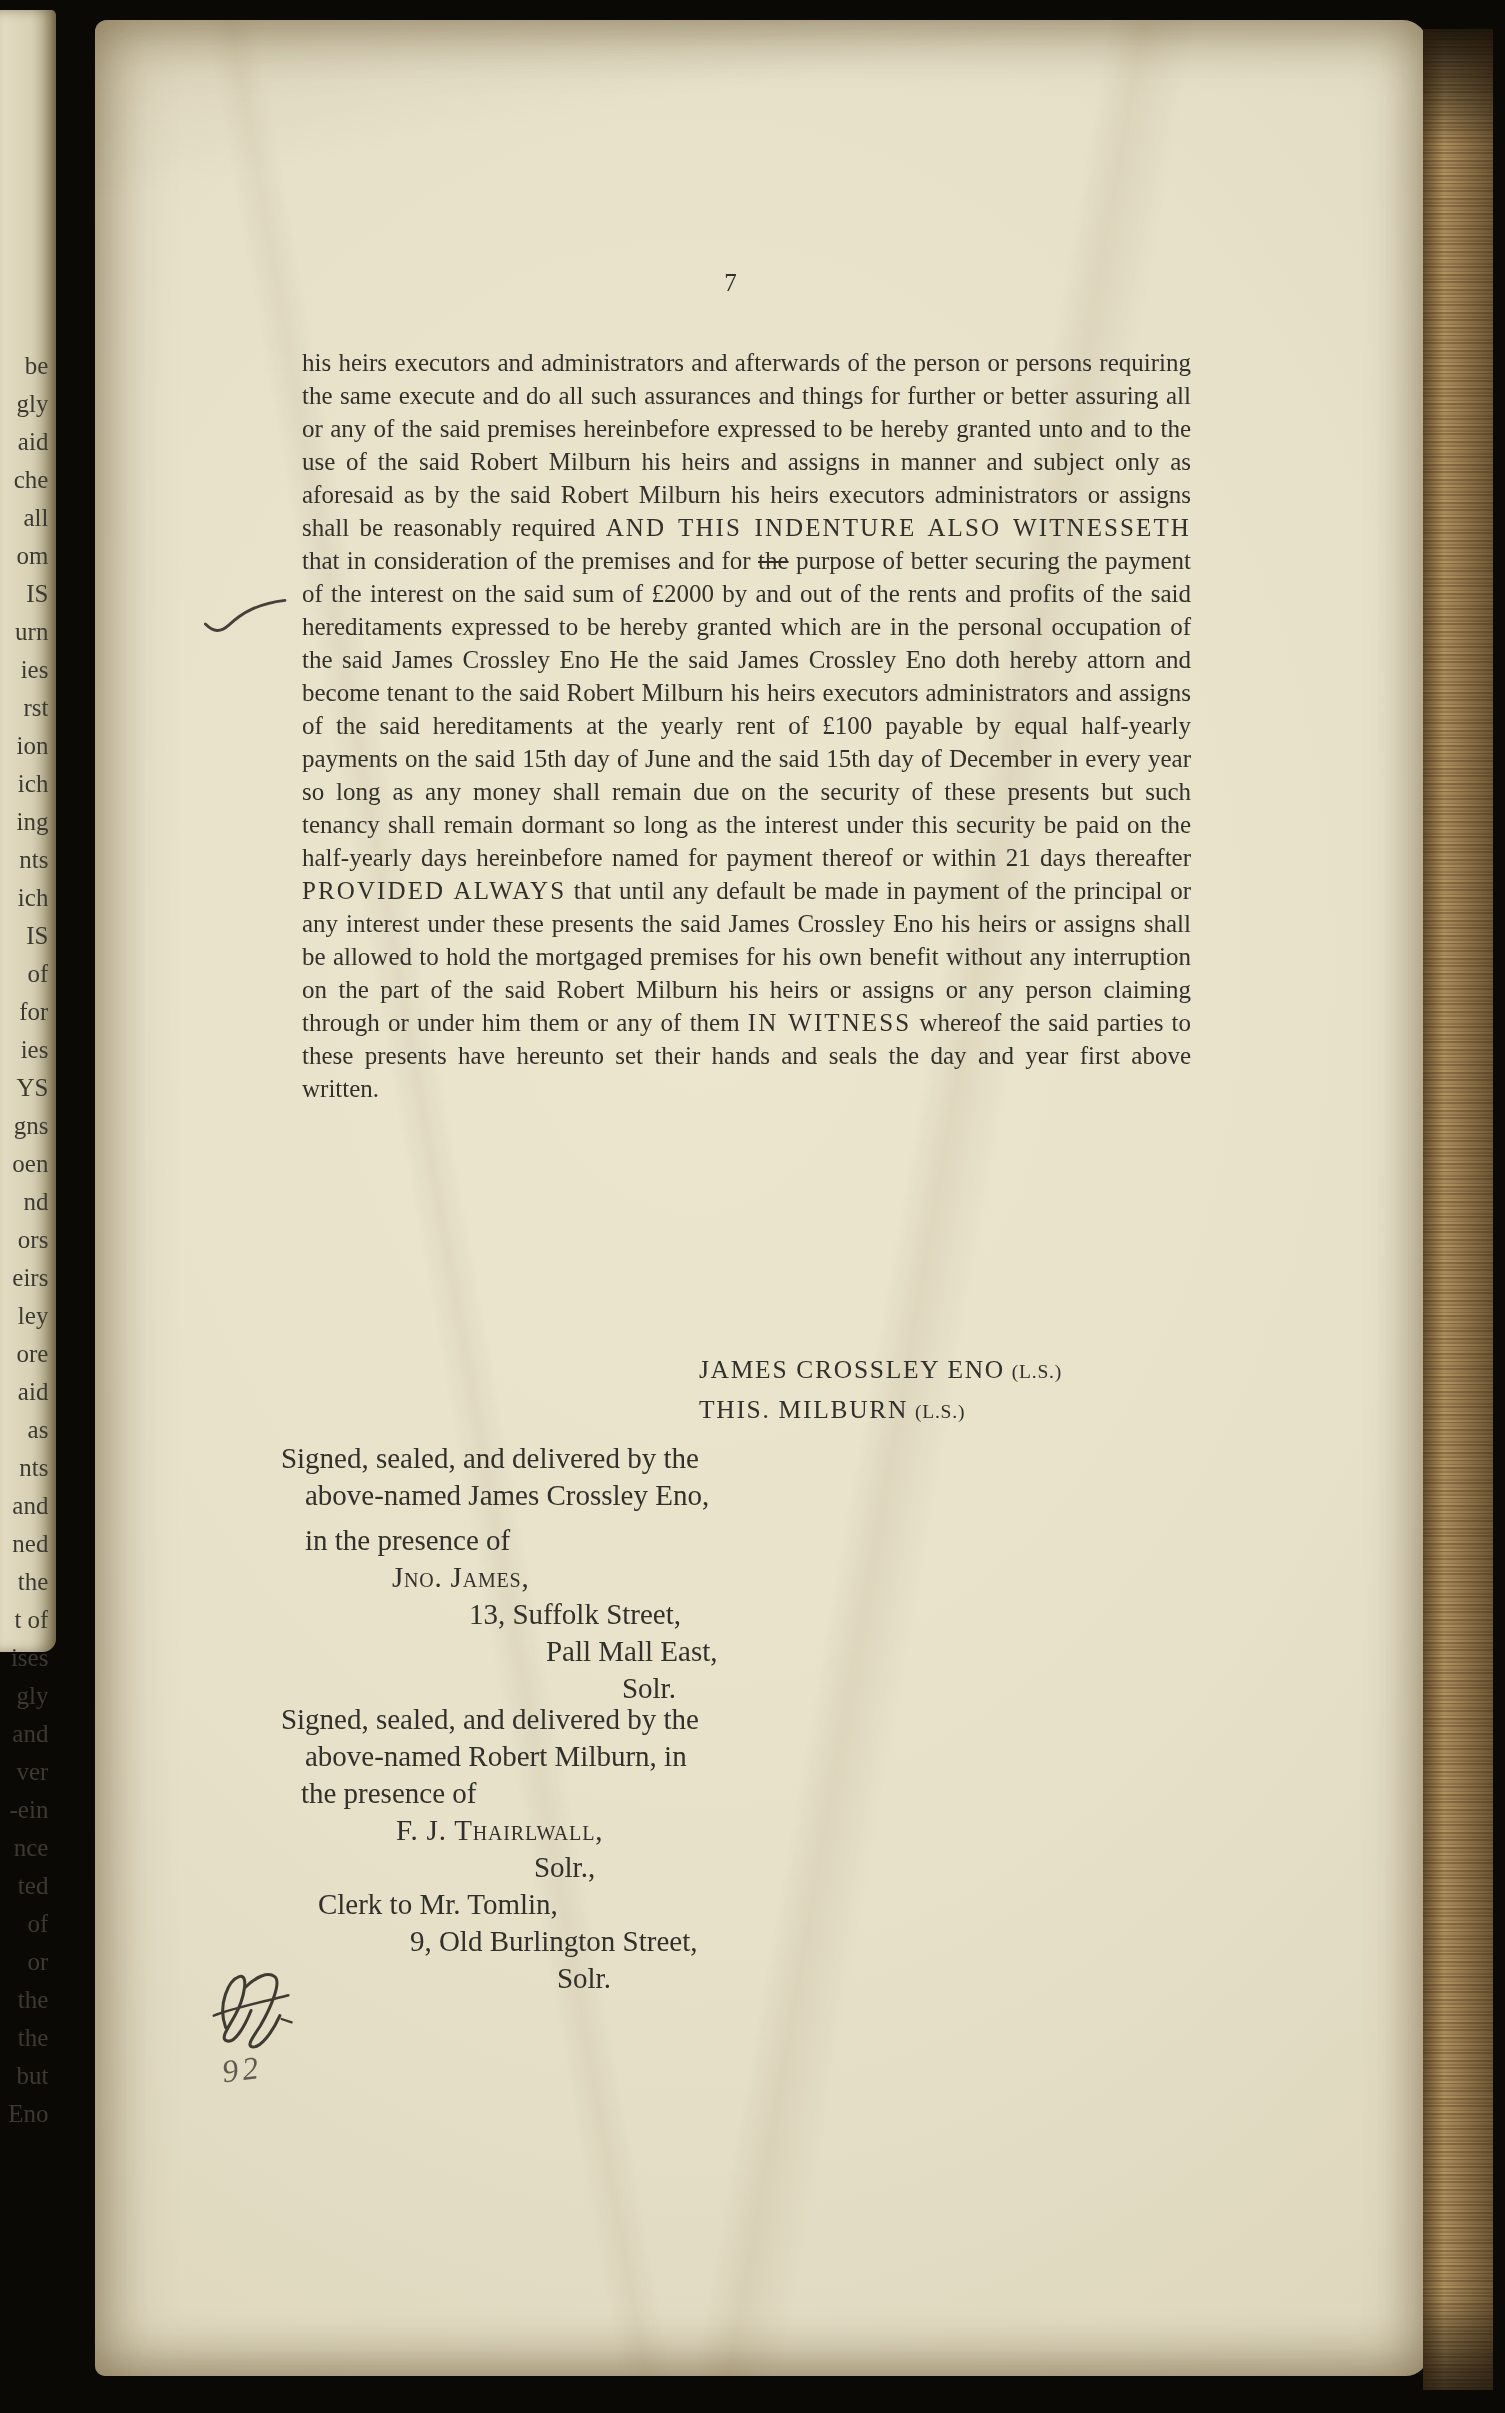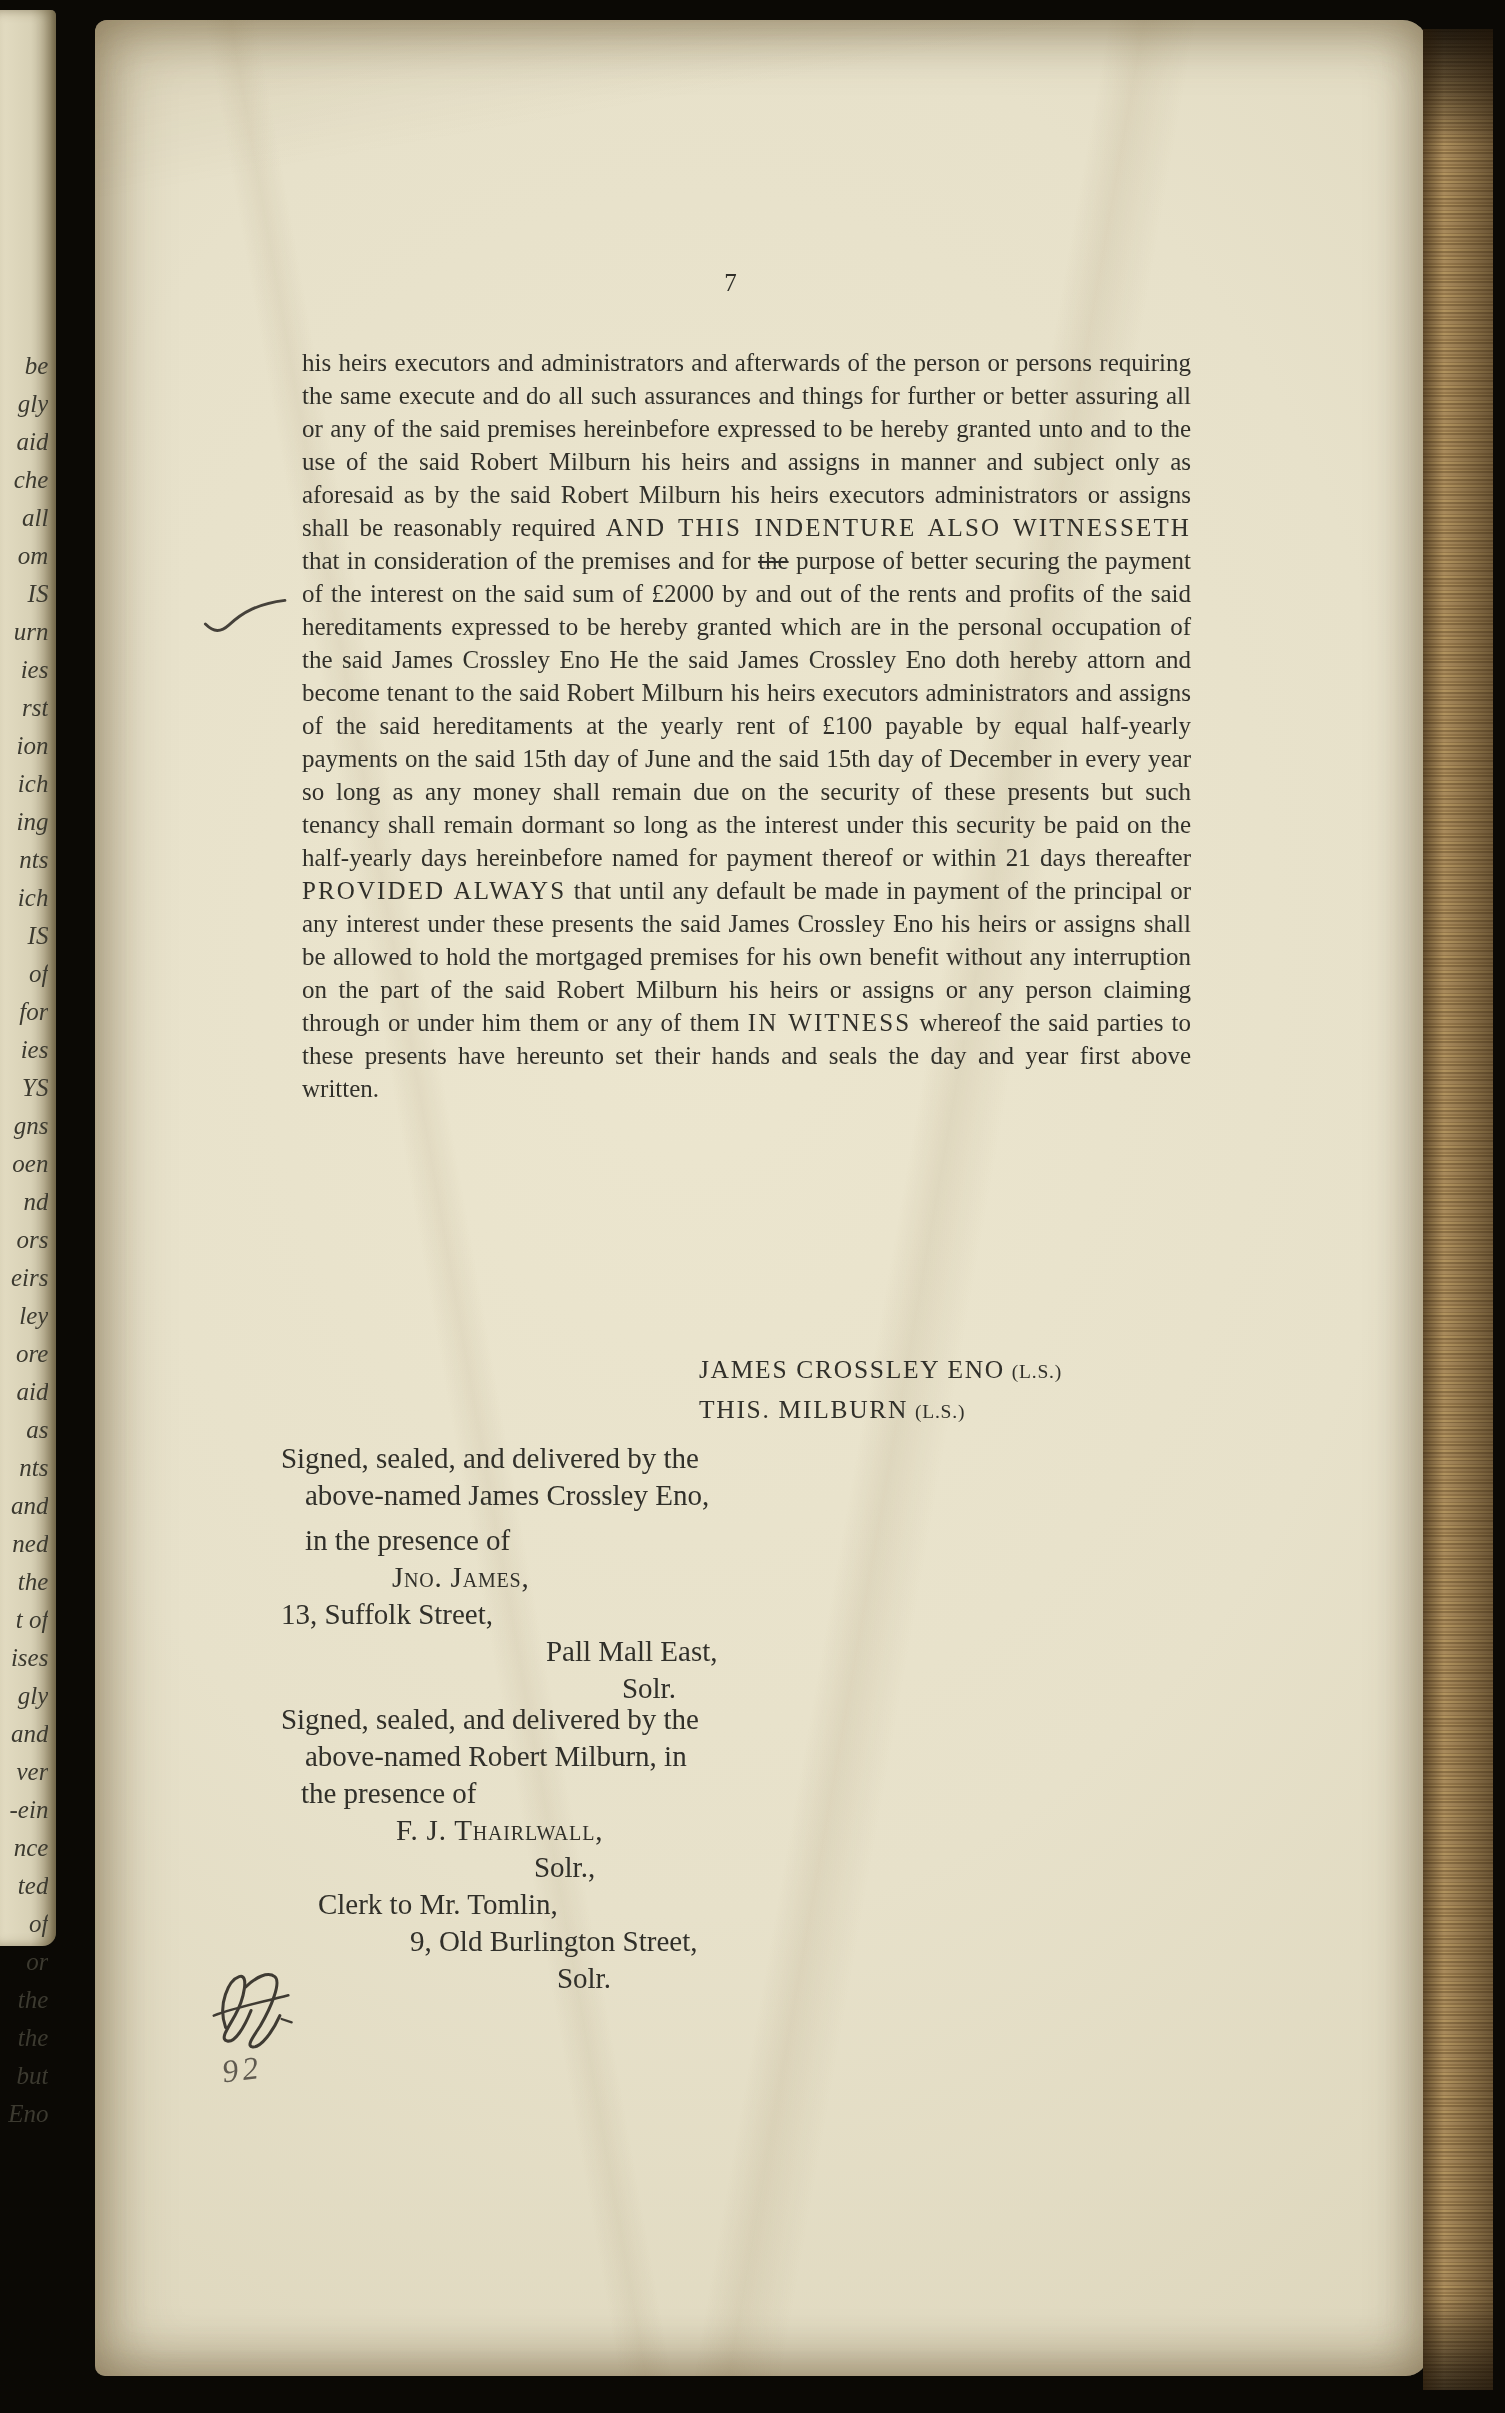--- a/index.html
+++ b/index.html
@@ -1,22 +1,22 @@
 <!DOCTYPE html>
 <html style="--background: #0b0905; --paper: #e7e1ca; --ink: #31302a; --page_edge_light: #b2945f; --page_edge_dark: #8c7045; --pencil: #5f5a50;font-size:13.6px"><head>
 <meta charset="utf-8">
 <style>
   html,body{margin:0;padding:0;background:#000;}
   .stage{position:relative;width:1505px;height:2413px;background:var(--background,#0b0905);overflow:hidden;
          font-family:"Liberation Serif",serif;color:var(--ink,#31302a);}
 
   
-  .left-page{position:absolute;left:0;top:10.2px;width:56px;height:1936px;
+  .left-page{position:absolute;left:0;top:10.2px;width:56px;height:1642px;
     background:linear-gradient(90deg,#e3dcc2 0%,#d8d1b6 55%,#b3aa8c 90%,#8f866b 100%);
-    border-radius:0 5.1px 13.6px 0;box-shadow:inset -7.6px 0 12px rgba(70,55,25,.45);font-style:italic;}
+    border-radius:0 5.1px 13.6px 0;box-shadow:inset -7.6px 0 12px rgba(70,55,25,.45);}
   .fragments{direction:rtl;position:absolute;top:337px;right:7.6px;left:0;}
   .frag{height:38px;line-height:38px;font-size:25px;color:#3c3a30;white-space:nowrap;overflow:hidden;}
 
   
   .main-page{position:absolute;left:95px;top:20.4px;width:1333px;height:2356px;
     background:radial-gradient(ellipse 120% 90% at 45% 40%, #ece6cf 0%, var(--paper,#e7e1ca) 45%, #ddd6bc 80%, #cfc6a8 100%);
     border-radius:12px 25.5px 22px 10.2px;
     box-shadow:inset 25.5px 0 59px rgba(80,60,25,.22), inset -17px 0 47px rgba(90,70,35,.28),
                inset 0 25.5px 51px rgba(90,70,35,.18), inset 0 -21px 47px rgba(90,70,35,.2);}
   .main-page::before{content:"";position:absolute;inset:0;border-radius:inherit;pointer-events:none;
@@ -204,21 +204,21 @@
     <div class="attest" id="attest1">
 
         <div class="attest-line" style="margin-left: 0px;">Signed, sealed, and delivered by the</div>
 
         <div class="attest-line" style="margin-left: 24px;">above-named James Crossley Eno,</div>
 
         <div class="attest-line" style="margin-left: 24px; margin-top: 8px;">in the presence of</div>
 
         <div class="attest-line sc" style="margin-left: 111px;">Jno. James,</div>
 
-        <div class="attest-line" style="">13, Suffolk Street,</div>
+        <div class="attest-line" style="margin-left: 188px;">13, Suffolk Street,</div>
 
         <div class="attest-line" style="margin-left: 265px;">Pall Mall East,</div>
 
         <div class="attest-line" style="margin-left: 341px;">Solr.</div>
       </div>
 
     <div class="attest" id="attest2">
 
         <div class="attest-line" style="margin-left: 0px;">Signed, sealed, and delivered by the</div>
 

